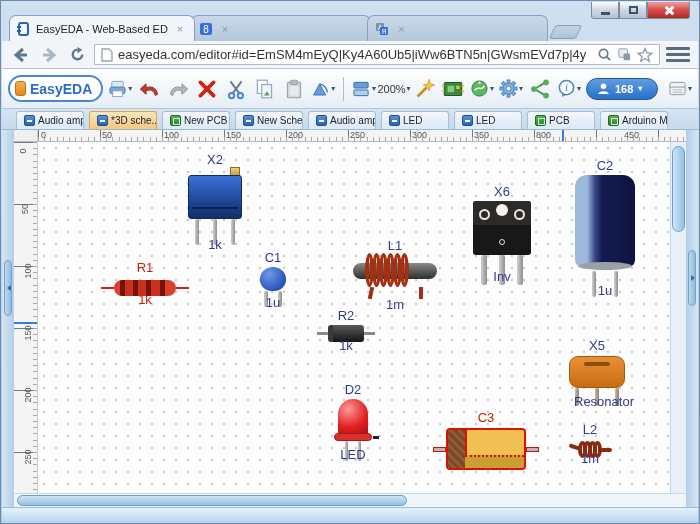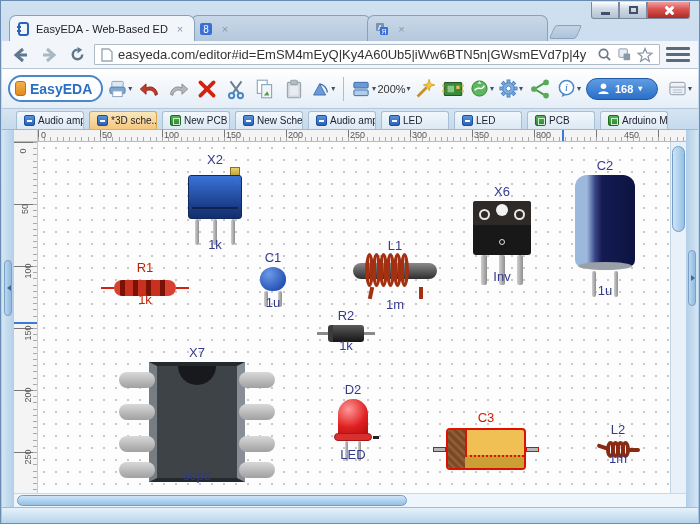--- a/index.html
+++ b/index.html
@@ -574,38 +574,31 @@
             <div class="ref">R2</div>
             <div class="melf-row" style="margin-top:2px">
               <span class="melf-lead"></span>
                 <span class="melf-body"></span>
                 <span class="melf-lead"></span>
             </div>
             <div class="val" style="margin-top:-4px">1k</div>
           </div>
 
 
-
-          <div class="comp x7" style="left:79px;top:203px;width:160px">
-            <div class="ref">X7</div>
-            <div class="sop-wrap" style="margin-top:2px">
-              <div class="sop-body">
-                  <div class="sop-notch"></div>
-                </div>
-              <span class="sop-pin pl" style="top:10px"></span>
-                <span class="sop-pin pl" style="top:42px"></span>
-                <span class="sop-pin pl" style="top:74px"></span>
-                <span class="sop-pin pl" style="top:100px"></span>
-              <span class="sop-pin pr" style="top:10px"></span>
-                <span class="sop-pin pr" style="top:42px"></span>
-                <span class="sop-pin pr" style="top:74px"></span>
-                <span class="sop-pin pr" style="top:100px"></span>
-            </div>
-            <div class="val sop-val">sop8</div>
-          </div>
+          <div class="comp x5" style="left:513px;top:196px;width:92px">
+            <div class="ref">X5</div>
+            <div class="reso-body" style="margin-top:3px"></div>
+            <div class="legs">
+                <span class="leg" style="height:18px;margin:0 8px"></span>
+                <span class="leg" style="height:18px;margin:0 8px"></span>
+                <span class="leg" style="height:18px;margin:0 8px"></span>
+              </div>
+            <div class="val" style="margin-top:-12px;margin-left:14px">Resonator</div>
+          </div>
+
 
           <div class="comp d2" style="left:284px;top:240px;width:62px">
             <div class="ref">D2</div>
             <div class="led-dome" style="margin-top:2px"></div>
             <div class="led-flange"></div>
             <div class="legs">
                 <span class="leg" style="width:3px;height:20px;margin:0 5px"></span>
                 <span class="leg" style="width:3px;height:20px;margin:0 5px"></span>
               </div>
             <div class="val" style="margin-top:-14px">LED</div>
@@ -614,21 +607,21 @@
           <div class="comp red c3" style="left:392px;top:268px;width:112px">
             <div class="ref">C3</div>
             <div class="axcap-row" style="margin-top:3px">
               <span class="axcap-lead"></span>
                 <span class="axcap-body"></span>
                 <span class="axcap-lead"></span>
             </div>
             <div class="val" style="margin-top:-14px">1u</div>
           </div>
 
-          <div class="comp l2" style="left:544px;top:280px;width:72px">
+          <div class="comp l2" style="left:516px;top:280px;width:72px">
             <div class="ref">L2</div>
             <div class="coil2-wrap" style="margin-top:4px">
               <span class="coil2-lead l"></span>
                 <span class="coil2-ring"></span>
                 <span class="coil2-ring"></span>
                 <span class="coil2-ring"></span>
                 <span class="coil2-ring"></span>
                 <span class="coil2-lead"></span>
             </div>
             <div class="val">1m</div>

